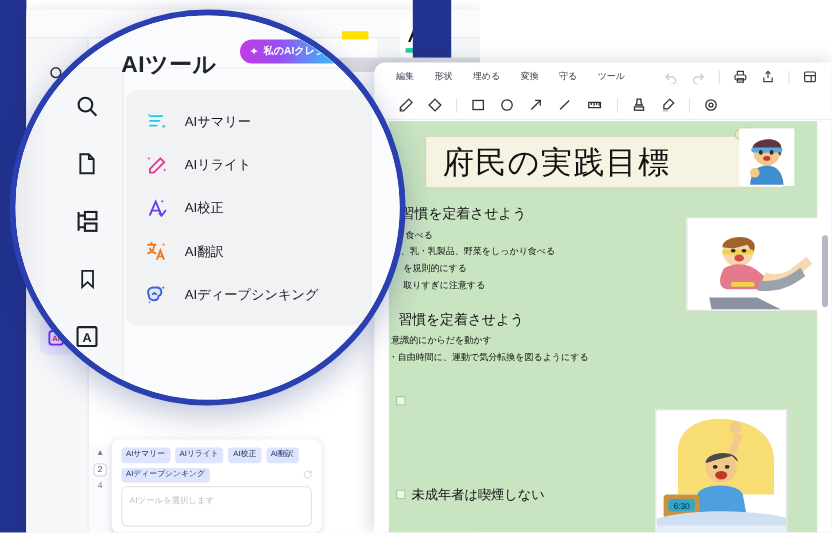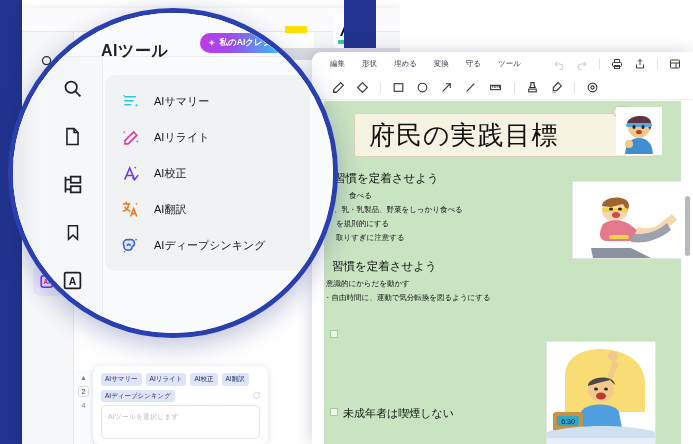--- a/index.html
+++ b/index.html
@@ -86,21 +86,21 @@
   .pic{position:absolute;background:#fff;border:1px solid #e4e4e4;overflow:hidden;}
 
   
   .mag{
     position:absolute;left:8px;top:8px;width:330px;height:330px;border-radius:50%;
     background:#fff;border:5px solid #2a3fb0;overflow:hidden;
     box-shadow:0 8px 26px rgba(25,40,120,.28);
   }
   .mag-inner{position:absolute;left:0;top:0;width:330px;height:330px;background:#fafbfc;}
   .mag-head{position:absolute;left:0;top:0;width:330px;height:44px;background:#fafbfc;border-bottom:1px solid #ebedf1;}
-  .mag-title{position:absolute;left:88px;top:28px;font-size:16px;color:#20232c;font-weight:700;letter-spacing:.5px;}
+  .mag-title{position:absolute;left:88px;top:28px;font-size:19px;color:#20232c;font-weight:700;letter-spacing:.5px;}
   .credit-btn{
     position:absolute;left:187px;top:20px;padding:4px 8px;border-radius:13px;
     background:linear-gradient(90deg,#c23ae6 0%,#9b4cf0 32%,#4aa8f5 72%,#3ed2f7 100%);
     color:#fff;font-size:8.5px;font-weight:700;display:flex;align-items:center;gap:4px;white-space:nowrap;
   }
   .mag-list{position:absolute;left:92px;top:62px;width:205px;background:#f1f2f4;border-radius:9px;padding:8px 0;}
   .mag-item{height:36px;display:flex;align-items:center;gap:14px;padding:0 0 0 15px;}
   .mag-item .lbl{font-size:11px;color:#14161d;white-space:nowrap;}
   .mag-item .ic{width:20px;height:20px;flex:0 0 auto;display:flex;align-items:center;justify-content:center;}
   .mag-rail{position:absolute;left:30px;top:44px;width:60px;height:286px;background:#f6f7f9;border-right:1px solid #e9eaee;}
@@ -285,21 +285,21 @@
             <rect x="10" y="16" width="26" height="4" rx="2" fill="#5aa8e0"></rect>
             <path d="M9 47c1-11 6-16 14-16s13 5 14 16z" fill="#3f8fd0"></path>
             <ellipse cx="18" cy="20" rx="1.6" ry="2" fill="#2b2b2b"></ellipse>
             <ellipse cx="27" cy="20" rx="1.6" ry="2" fill="#2b2b2b"></ellipse>
             <ellipse cx="23" cy="25" rx="3" ry="2" fill="#c0392b"></ellipse>
             <circle cx="13" cy="37" r="4" fill="#f3c98b"></circle>
           </svg>
         </div>
 
         <div class="sec-h" style="left:10px;top:70px;">習慣を定着させよう</div>
-        <div class="sec-b" style="left:25px;top:90px;">食べる</div>
+        <div class="sec-b" style="left:14px;top:90px;">食べる</div>
         <div class="sec-b" style="left:10px;top:104px;">、乳・乳製品、野菜をしっかり食べる</div>
         <div class="sec-b" style="left:12px;top:118px;">を規則的にする</div>
         <div class="sec-b" style="left:12px;top:132px;">取りすぎに注意する</div>
 
         <div class="sec-h" style="left:8px;top:158px;">習慣を定着させよう</div>
         <div class="sec-b" style="left:2px;top:178px;">意識的にからだを動かす</div>
         <div class="sec-b" style="left:0px;top:192px;">・自由時間に、運動で気分転換を図るようにする</div>
 
         <div class="pic" style="left:248px;top:80px;width:118px;height:78px;">
           <svg width="118" height="78" viewBox="0 0 118 78">

